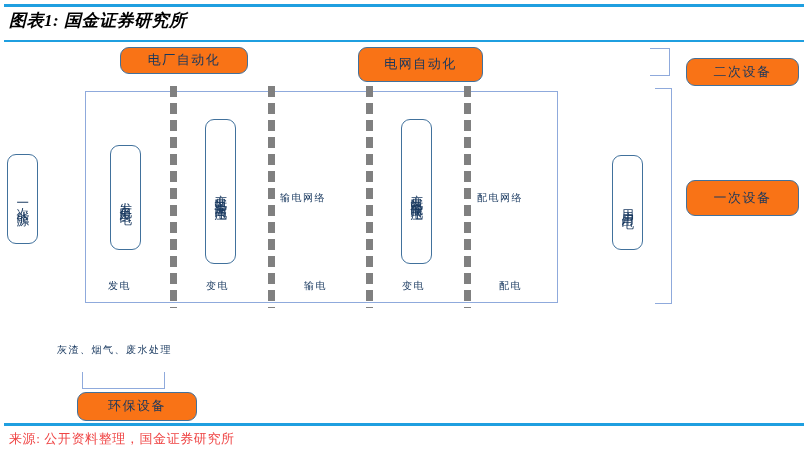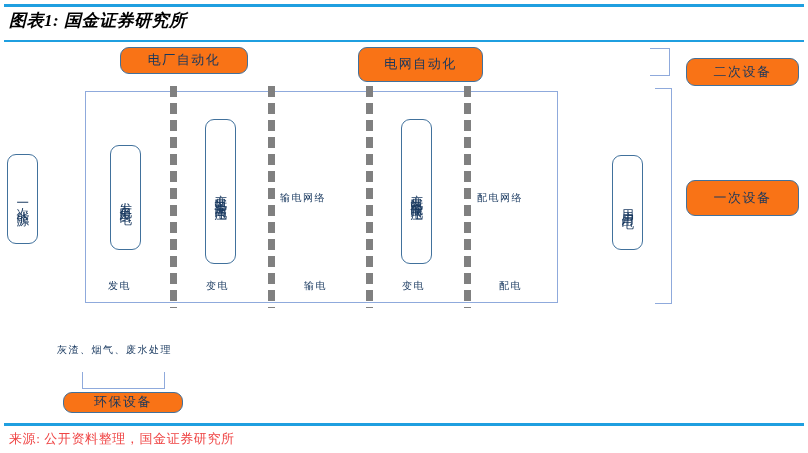--- a/index.html
+++ b/index.html
@@ -202,18 +202,18 @@
 <div class="bracket-r" style="left:655px; top:88px; width:17px; height:216px;"></div>
 
 <div class="rbox" style="left:686px; top:180px; width:113px; height:36px;">
   <span>一次设备</span>
 </div>
 
 <div class="dlabel" style="left:57px; top:343px;">灰渣、烟气、废水处理</div>
 
 <div class="bracket-up" style="left:82px; top:372px; width:83px; height:17px;"></div>
 
-<div class="rbox" style="left:63px; top:392px; width:120px; height:21px;">
+<div class="rbox" style="left:77px; top:392px; width:120px; height:29px;">
   <span>环保设备</span>
 </div>
 
 <div class="rule-bottom"></div>
 <div class="source">来源: 公开资料整理，国金证券研究所</div>
 
 </body></html>

